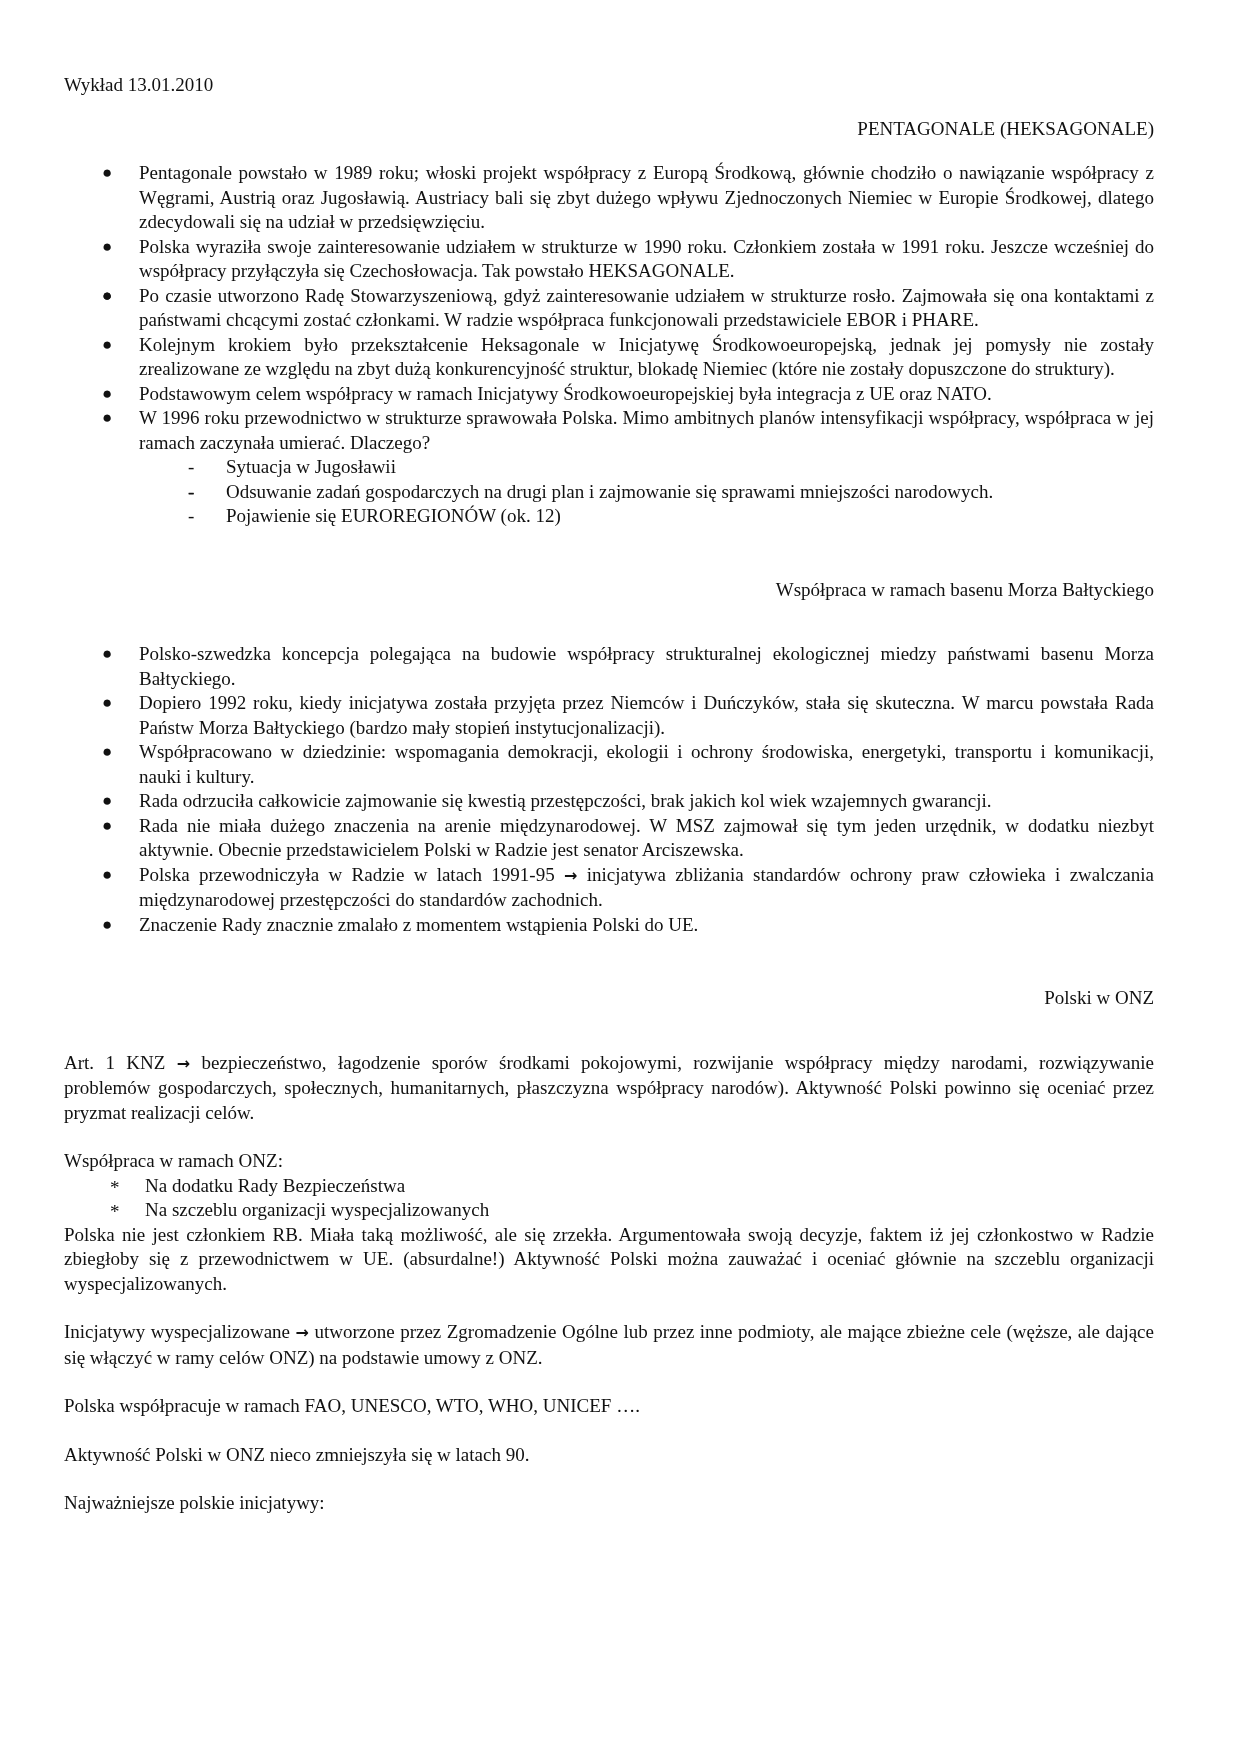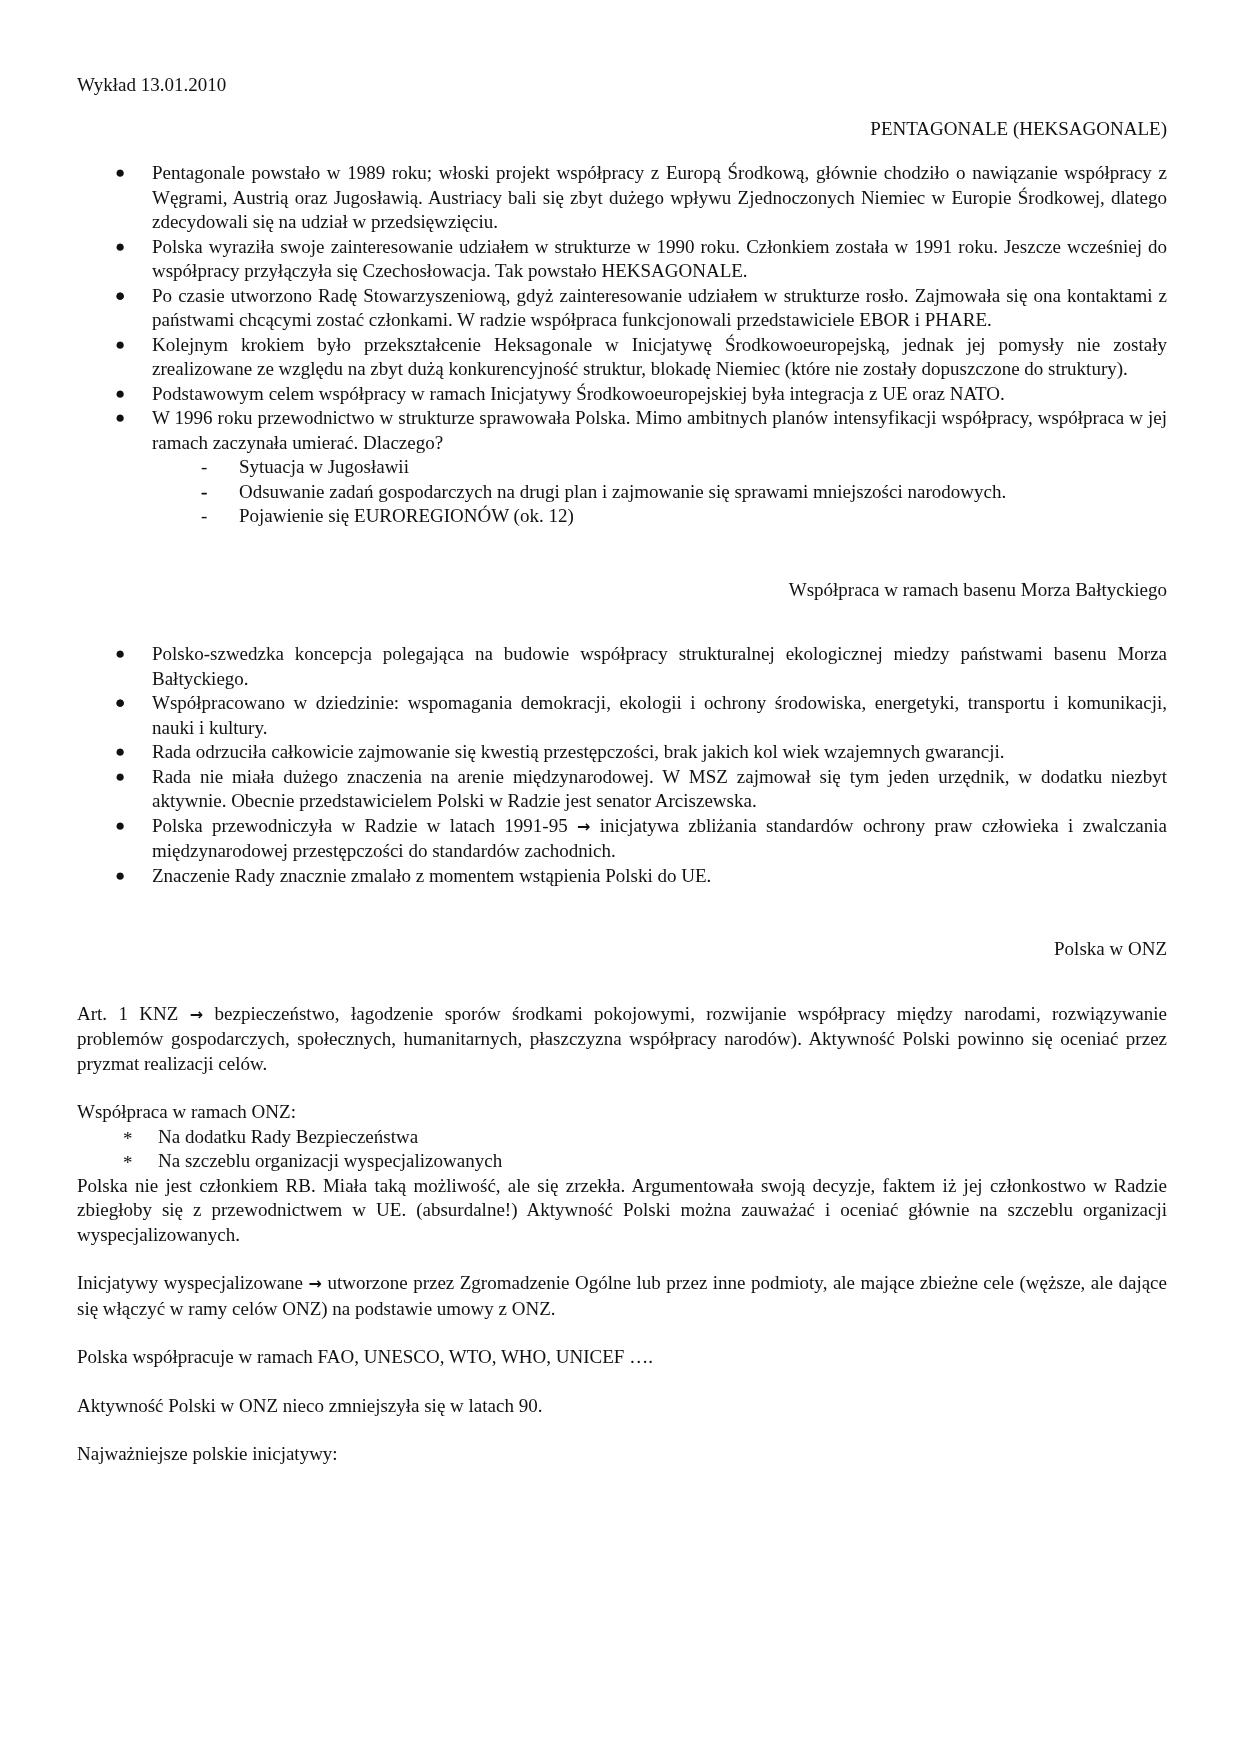--- a/index.html
+++ b/index.html
@@ -1,21 +1,21 @@
 <!DOCTYPE html>
 <html><head>
 <meta charset="utf-8">
 <style>
   html, body { margin: 0; padding: 0; background: #ffffff; }
   body {
     width: 1240px; height: 1754px; position: relative; overflow: hidden;
     font-family: "Liberation Serif", "DejaVu Serif", serif;
     font-size: 19px; color: #111111; line-height: 24.5px;
   }
-  .page { position: absolute; left: 77px; top: 73px; width: 1090px; }
+  .page { position: absolute; left: 64px; top: 73px; width: 1090px; }
   .date { margin: 0 0 19px 0; }
   .heading { text-align: right; margin: 0 0 20px 0; }
   ul.bullets { list-style: none; margin: 0; padding: 0; }
   ul.bullets > li { position: relative; padding-left: 75px; text-align: justify; }
   ul.bullets > li .bullet {
     position: absolute; left: 38px; top: 0; font-size: 17px;
   }
   ul.dashes { list-style: none; margin: 0; padding: 0; }
   ul.dashes > li { position: relative; padding-left: 162px; }
   ul.dashes > li .dash { position: absolute; left: 124px; top: 0; }
@@ -54,31 +54,31 @@
     <li><span class="dash">-</span><span>Pojawienie się EUROREGIONÓW (ok. 12)</span></li>
   </ul>
 
   <div class="gap-section"></div>
 
   <div class="heading">Współpraca w ramach basenu Morza Bałtyckiego</div>
   <div class="gap-heading"></div>
 
   <ul class="bullets">
     <li><span class="bullet">●</span><span>Polsko-szwedzka koncepcja polegająca na budowie współpracy strukturalnej ekologicznej miedzy państwami basenu Morza Bałtyckiego.</span></li>
-    <li><span class="bullet">●</span></li>
+    <li><span class="bullet">●</span><span>Dopiero 1992 roku, kiedy inicjatywa została przyjęta przez Niemców i Duńczyków, stała się skuteczna. W marcu powstała Rada Państw Morza Bałtyckiego (bardzo mały stopień instytucjonalizacji).</span></li>
     <li><span class="bullet">●</span><span>Współpracowano w dziedzinie: wspomagania demokracji, ekologii i ochrony środowiska, energetyki, transportu i komunikacji, nauki i kultury.</span></li>
     <li><span class="bullet">●</span><span>Rada odrzuciła całkowicie zajmowanie się kwestią przestępczości, brak jakich kol wiek wzajemnych gwarancji.</span></li>
     <li><span class="bullet">●</span><span>Rada nie miała dużego znaczenia na arenie międzynarodowej. W MSZ zajmował się tym jeden urzędnik, w dodatku niezbyt aktywnie. Obecnie przedstawicielem Polski w Radzie jest senator Arciszewska.</span></li>
     <li><span class="bullet">●</span><span>Polska przewodniczyła w Radzie w latach 1991-95</span> <span class="arrow">→</span> <span>inicjatywa zbliżania standardów ochrony praw człowieka i zwalczania międzynarodowej przestępczości do standardów zachodnich.</span></li>
     <li><span class="bullet">●</span><span>Znaczenie Rady znacznie zmalało z momentem wstąpienia Polski do UE.</span></li>
   </ul>
 
   <div class="gap-section"></div>
 
-  <div class="heading">Polska w ONZ</div>
+  <div class="heading">Polski w ONZ</div>
   <div class="gap-heading"></div>
 
   <p>
     <span>Art. 1 KNZ</span>
     <span class="arrow">→</span>
     <span>bezpieczeństwo, łagodzenie sporów środkami pokojowymi, rozwijanie współpracy między narodami, rozwiązywanie problemów gospodarczych, społecznych, humanitarnych, płaszczyzna współpracy narodów). Aktywność Polski powinno się oceniać przez pryzmat realizacji celów.</span>
   </p>
 
   <div class="gap-para"></div>
 

